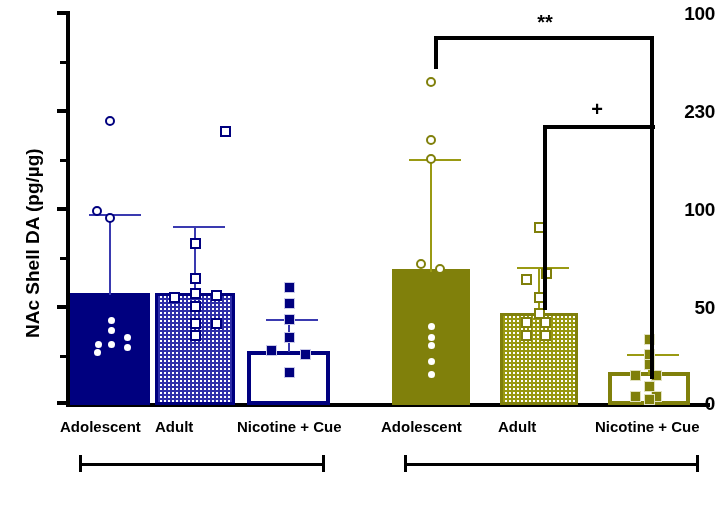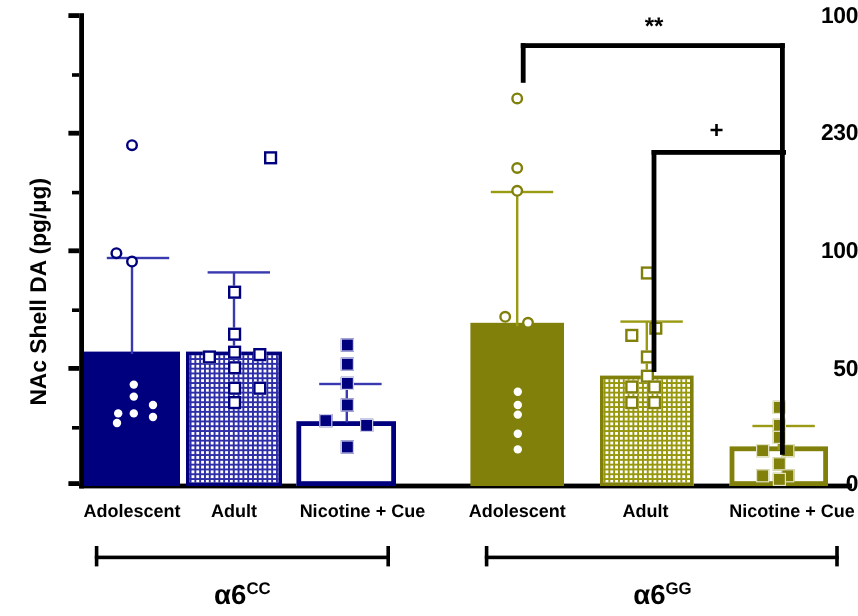--- a/index.html
+++ b/index.html
@@ -51,21 +51,21 @@
   .mk.sq-open-olive{width:11px;height:11px;border:2.5px solid #80800b;background:#fff;}
   .mk.sq-fill-navy{width:11px;height:11px;background:#00007f;border:1.5px solid #c9c9e8;}
   .mk.sq-fill-olive{width:11px;height:11px;background:#80800b;border:1.5px solid #e2e2c0;}
 
   
   .sig-h{position:absolute;height:4px;background:#000;}
   .sig-v{position:absolute;width:4px;background:#000;}
   .sig-lab{position:absolute;font-size:20px;font-weight:bold;text-align:center;line-height:20px;}
 
   
-  .xlab{position:absolute;font-size:15px;font-weight:bold;text-align:center;
+  .xlab{position:absolute;font-size:15px;font-weight:bold;text-align:left;
         white-space:nowrap;line-height:16px;}
   .grp-h{position:absolute;height:3px;background:#000;}
   .grp-v{position:absolute;width:3px;height:17px;background:#000;}
   .grp-lab{position:absolute;font-size:23px;font-weight:bold;text-align:center;
            white-space:nowrap;line-height:24px;}
   .grp-lab sup{font-size:14px;vertical-align:super;font-weight:bold;}
 </style>
 </head>
 <body>
 
@@ -187,24 +187,18 @@
   <div class="xlab" style="left:60px;top:419px;width:100px;">Adolescent</div>
   <div class="xlab" style="left:155px;top:419px;width:80px;">Adult</div>
   <div class="xlab" style="left:237px;top:419px;width:130px;">Nicotine + Cue</div>
   <div class="xlab" style="left:381px;top:419px;width:100px;">Adolescent</div>
   <div class="xlab" style="left:498px;top:419px;width:80px;">Adult</div>
   <div class="xlab" style="left:595px;top:419px;width:130px;">Nicotine + Cue</div>
 
   <div class="grp-v" style="left:79px;top:455px;"></div>
   <div class="grp-h" style="left:79px;top:463px;width:246px;"></div>
   <div class="grp-v" style="left:322px;top:455px;"></div>
-  <div class="grp-lab" style="left:142px;top:478px;width:120px;">
-    <span>α6</span><sup>CC</sup>
-  </div>
 
   <div class="grp-v" style="left:404px;top:455px;"></div>
   <div class="grp-h" style="left:404px;top:463px;width:295px;"></div>
   <div class="grp-v" style="left:696px;top:455px;"></div>
-  <div class="grp-lab" style="left:492px;top:478px;width:120px;">
-    <span>α6</span><sup>GG</sup>
-  </div>
 
 </div>
 
 </body></html>

